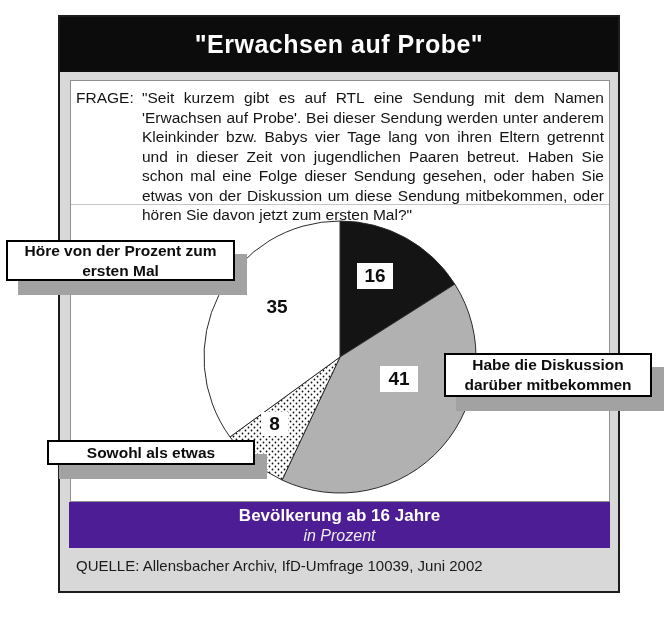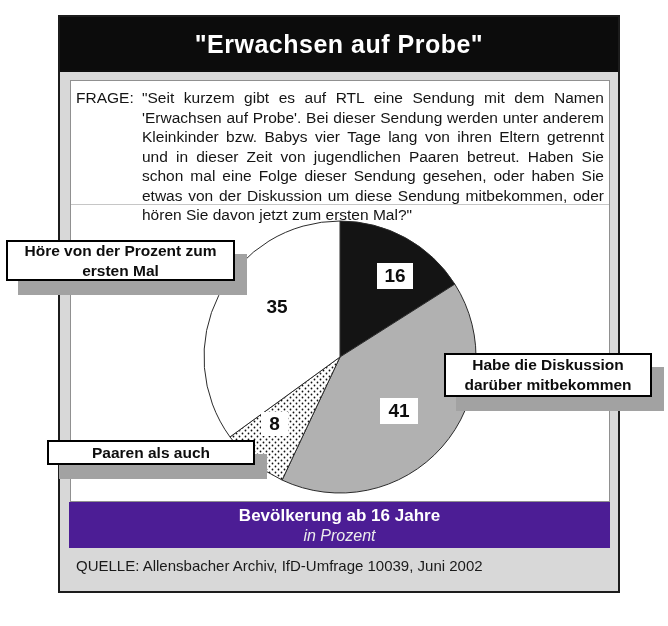--- a/index.html
+++ b/index.html
@@ -32,22 +32,22 @@
   }
   .q-label{position:absolute;left:0;top:0;}
   
   .pie-wrap{position:absolute;left:196px;top:213px;width:292px;height:292px;}
   
   .val{
     position:absolute;font-weight:bold;font-size:19px;text-align:center;
     background:#ffffff;color:#0d0d0d;
   }
   .val.naked{background:transparent;}
-  .v16{left:357px;top:263px;width:36px;height:26px;line-height:26px;margin-left:20px;}
-  .v41{left:380px;top:398px;width:38px;height:26px;line-height:26px;}
+  .v16{left:357px;top:263px;width:36px;height:26px;line-height:26px;}
+  .v41{left:380px;top:366px;width:38px;height:26px;line-height:26px;}
   .v8 {left:261px;top:412px;width:27px;height:24px;line-height:24px;}
   .v35{left:256px;top:293px;width:42px;height:28px;line-height:28px;}
   
   .callout{
     position:absolute;box-sizing:border-box;background:#ffffff;
     border:2px solid #000000;box-shadow:12px 14px 0 0 #a2a2a2;
     font-weight:bold;font-size:15.5px;line-height:20px;text-align:center;
     display:flex;align-items:center;justify-content:center;color:#0d0d0d;
     padding:0 4px;
   }
@@ -104,21 +104,21 @@
     </svg>
   </div>
 
   <div class="val v16">16</div>
   <div class="val v41">41</div>
   <div class="val v8">8</div>
   <div class="val v35 naked">35</div>
 
   <div class="callout c-hoere">Höre von der Prozent zum ersten Mal</div>
   <div class="callout c-diskussion">Habe die Diskussion darüber mitbekommen</div>
-  <div class="callout c-sowohl">Paaren als auch</div>
+  <div class="callout c-sowohl">Sowohl als etwas</div>
 
   <div class="footer-bar">
     <div class="footer-line1">Bevölkerung ab 16 Jahre</div>
     <div class="footer-line2">in Prozent</div>
   </div>
 
   <div class="source">QUELLE: Allensbacher Archiv, IfD-Umfrage 10039, Juni 2002</div>
 
 </div>
 

